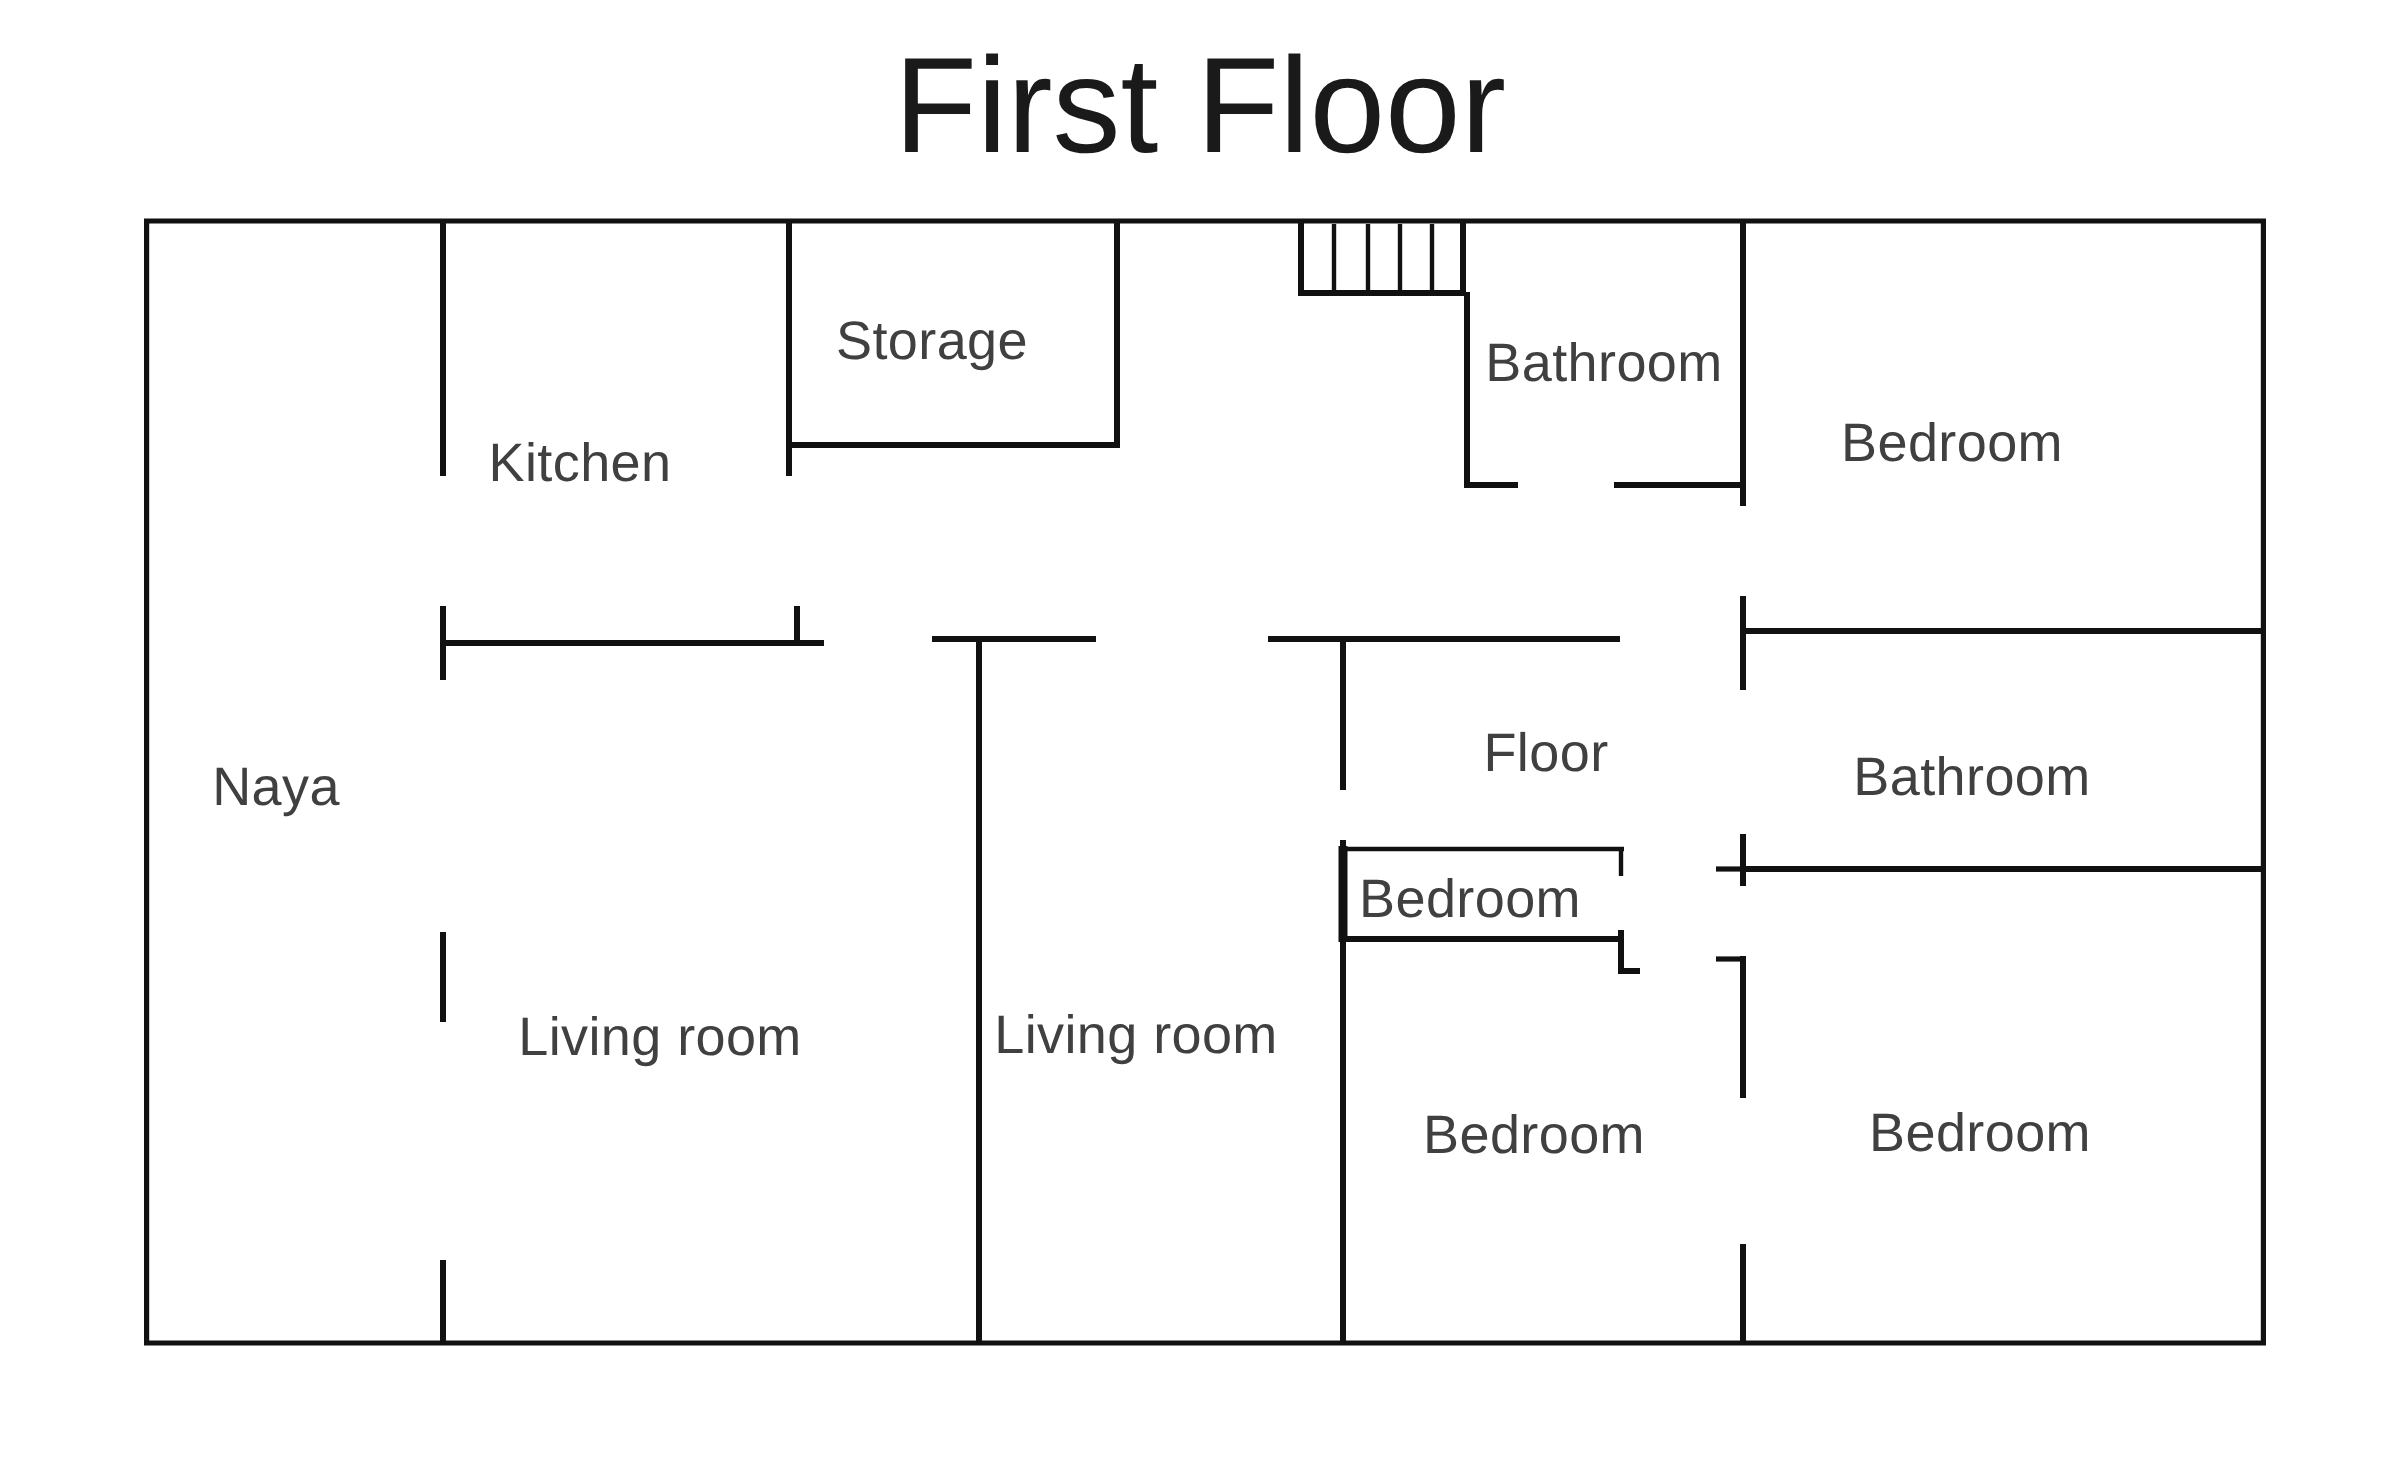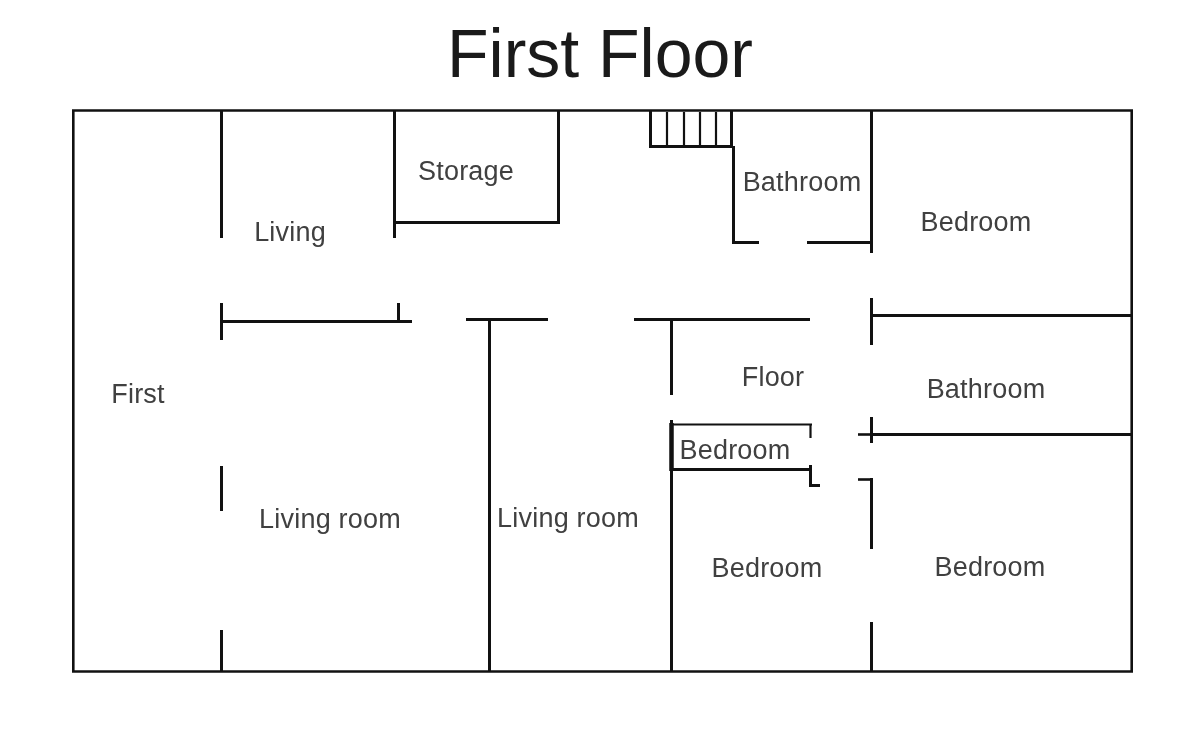--- a/index.html
+++ b/index.html
@@ -133,22 +133,22 @@
 
         <g stroke-width="2.6">
           <line x1="858" y1="434.5" x2="872" y2="434.5"></line>
           <line x1="858" y1="479.5" x2="872" y2="479.5"></line>
         </g>
 
       </g>
     </svg>
   </div>
 
-  <div class="room-label" style="left:138px;  top:394px;">First</div>
-  <div class="room-label" style="left:290px;  top:232px;">Living</div>
+  <div class="room-label" style="left:138px;  top:394px;">Naya</div>
+  <div class="room-label" style="left:290px;  top:232px;">Kitchen</div>
   <div class="room-label" style="left:466px;  top:171px;">Storage</div>
   <div class="room-label" style="left:802px;  top:182px;">Bathroom</div>
   <div class="room-label" style="left:976px;  top:222px;">Bedroom</div>
   <div class="room-label" style="left:330px;  top:519px;">Living room</div>
   <div class="room-label" style="left:568px;  top:518px;">Living room</div>
   <div class="room-label" style="left:773px;  top:377px;">Floor</div>
   <div class="room-label" style="left:735px;  top:450px;">Bedroom</div>
   <div class="room-label" style="left:986px;  top:389px;">Bathroom</div>
   <div class="room-label" style="left:767px;  top:568px;">Bedroom</div>
   <div class="room-label" style="left:990px;  top:567px;">Bedroom</div>

